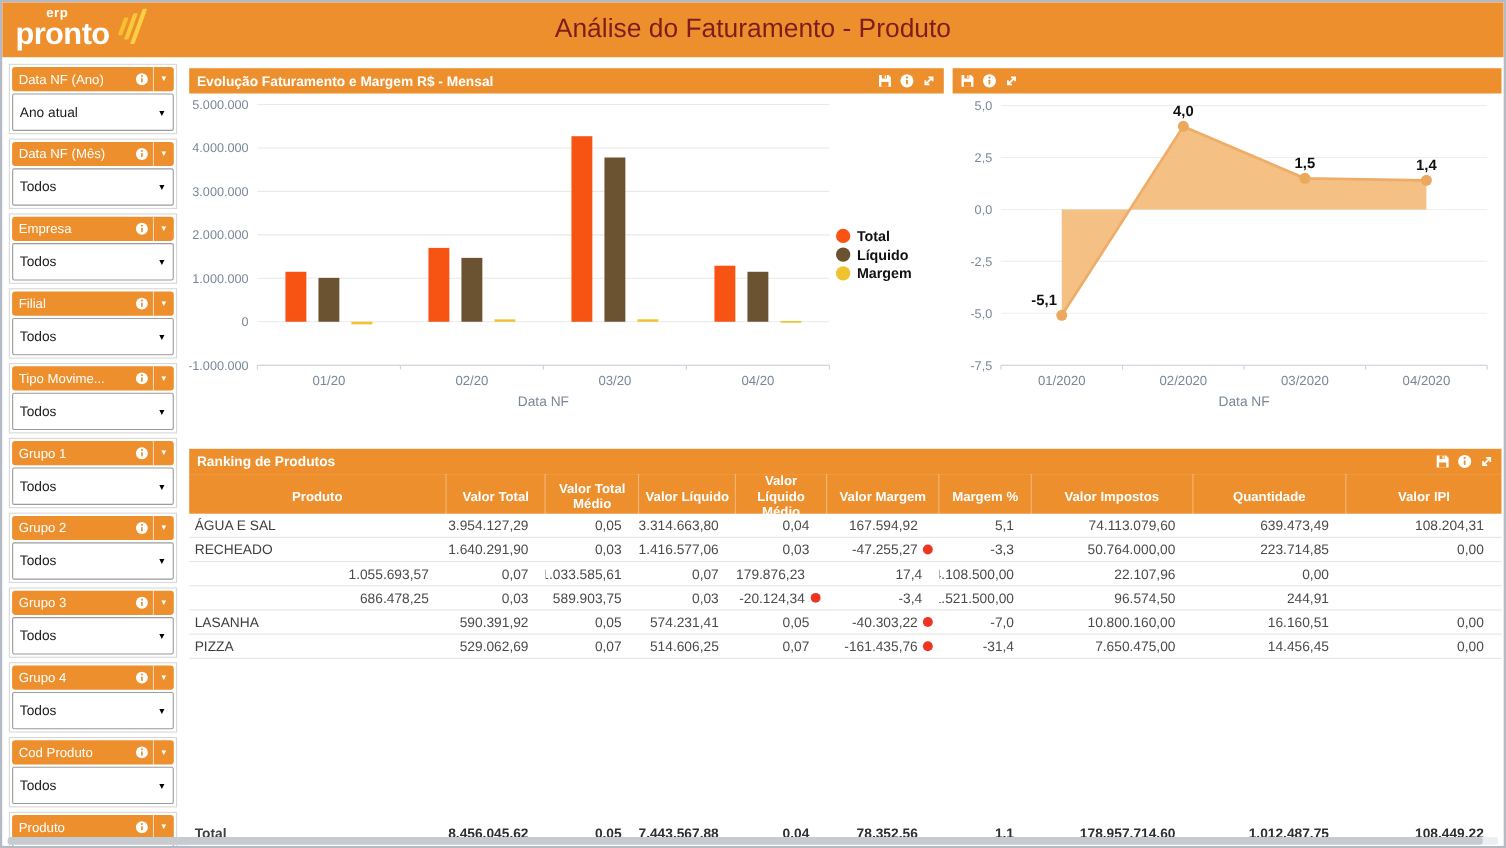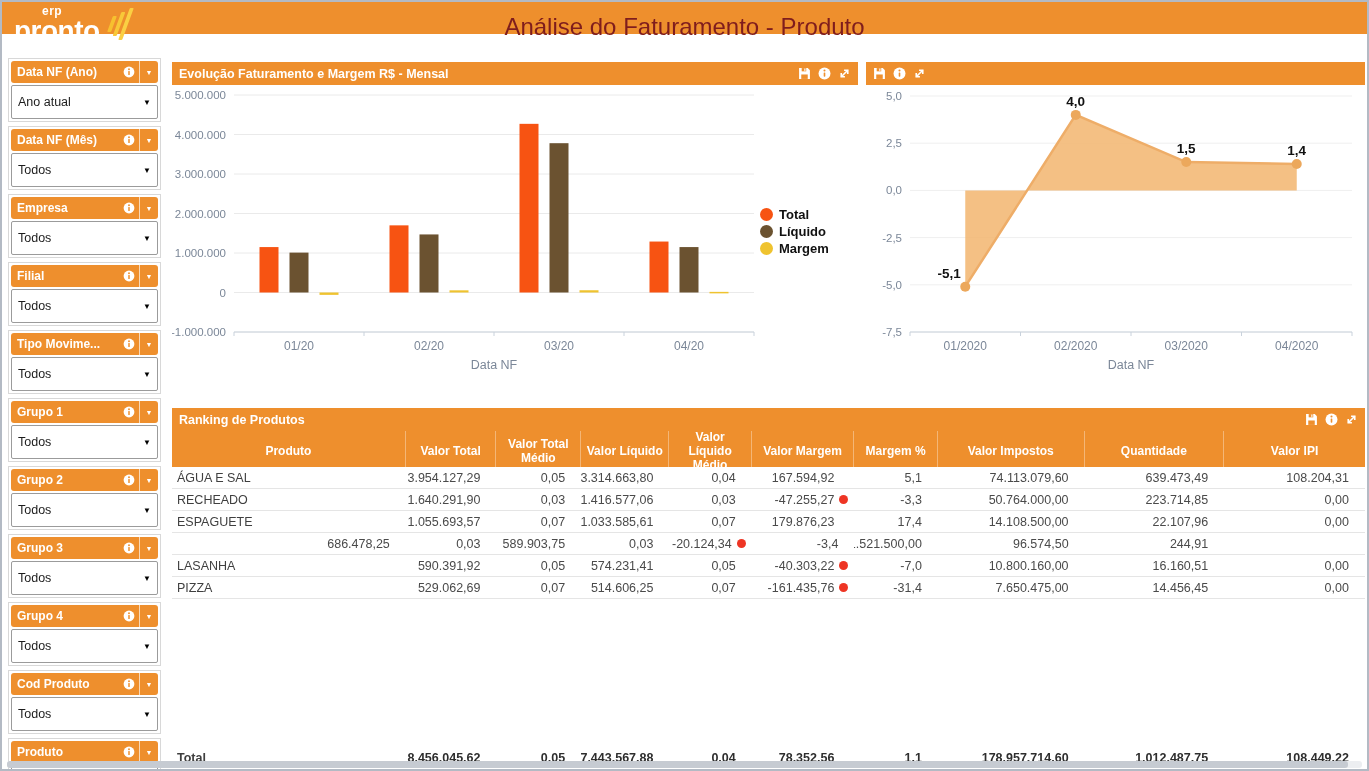--- a/index.html
+++ b/index.html
@@ -4,35 +4,35 @@
 <style>
   :root{
     --accent:#EE8F2D;
     --tick:#7b8798;
   }
   *{box-sizing:border-box;}
   body{margin:0;background:#fff;font-family:"Liberation Sans",sans-serif;}
   .page{position:relative;width:1369px;height:771px;border:2px solid #b3bac4;background:#fff;overflow:hidden;}
 
   
-  .hdr{position:absolute;top:0;left:0;right:0;height:32px;background:var(--accent);}
+  .hdr{position:absolute;top:0;left:0;right:0;height:50px;background:var(--accent);}
   .logo{position:absolute;left:12px;top:3px;color:#fff;line-height:1;}
   .logo .erp{display:block;font-size:12px;font-weight:700;margin-left:28px;letter-spacing:.5px;}
   .logo .pronto{font-size:28px;font-weight:700;letter-spacing:-.5px;text-align:center;}
   .slashes{position:absolute;left:108px;top:6px;display:flex;align-items:flex-end;gap:3px;height:34px;}
   .slash{width:4px;background:#F7C02F;transform:skewX(-20deg);border-radius:1px;}
   .slash:nth-child(1){height:16px;margin-bottom:10px;}
   .slash:nth-child(2){height:24px;margin-bottom:6px;background:#F8C838;}
   .slash:nth-child(3){height:32px;margin-bottom:2px;background:#FACF43;}
   .page-title{position:absolute;left:0;right:0;top:11px;text-align:center;color:#7f1d1d;font-size:24px;font-weight:400;}
 
   
   .sidebar{position:absolute;left:6px;top:56px;width:153px;display:flex;flex-direction:column;gap:4px;}
   .filter-card{border:1px solid #d8d8d8;background:#fff;padding:2px;}
-  .filter-head{height:22px;background:var(--accent);border-radius:3px;display:flex;align-items:center;color:#fff;font-weight:700;font-size:12px;padding-left:6px;cursor:pointer;}
+  .filter-head{height:22px;background:var(--accent);border-radius:3px;display:flex;align-items:center;color:#fff;font-weight:400;font-size:12px;padding-left:6px;cursor:pointer;}
   .filter-head .lbl{flex:1;white-space:nowrap;overflow:hidden;}
   .filter-head .iico{display:flex;align-items:center;margin-right:4px;}
   .filter-head .dd{width:19px;align-self:stretch;border-left:1px solid rgba(255,255,255,.65);display:flex;align-items:center;justify-content:center;font-size:7px;color:#fff;}
   .filter-select{margin-top:2px;height:22px;border:1px solid #9b9b9b;border-radius:2px;display:flex;align-items:center;padding:16px 6px;font-size:12.5px;color:#1c1c1c;background:#fff;cursor:pointer;}
   .filter-select .car{margin-left:auto;font-size:8px;color:#000;}
 
   
   .panel{position:absolute;background:#fff;}
   .panel-title{height:23px;background:var(--accent);display:flex;align-items:center;padding:0 7px;color:#fff;}
   .panel-title .ttl{flex:1;font-size:12.5px;font-weight:700;}
@@ -521,23 +521,20 @@
             <span>50.764.000,00</span>
           </div>
           <div class="c num">
             <span>223.714,85</span>
           </div>
           <div class="c num">
             <span>0,00</span>
           </div>
         </div>
         <div class="trow">
-          <div class="c name">
-            <span>ESPAGUETE</span>
-          </div>
           <div class="c num">
             <span>1.055.693,57</span>
           </div>
           <div class="c num">
             <span>0,07</span>
           </div>
           <div class="c num">
             <span>1.033.585,61</span>
           </div>
           <div class="c num">

